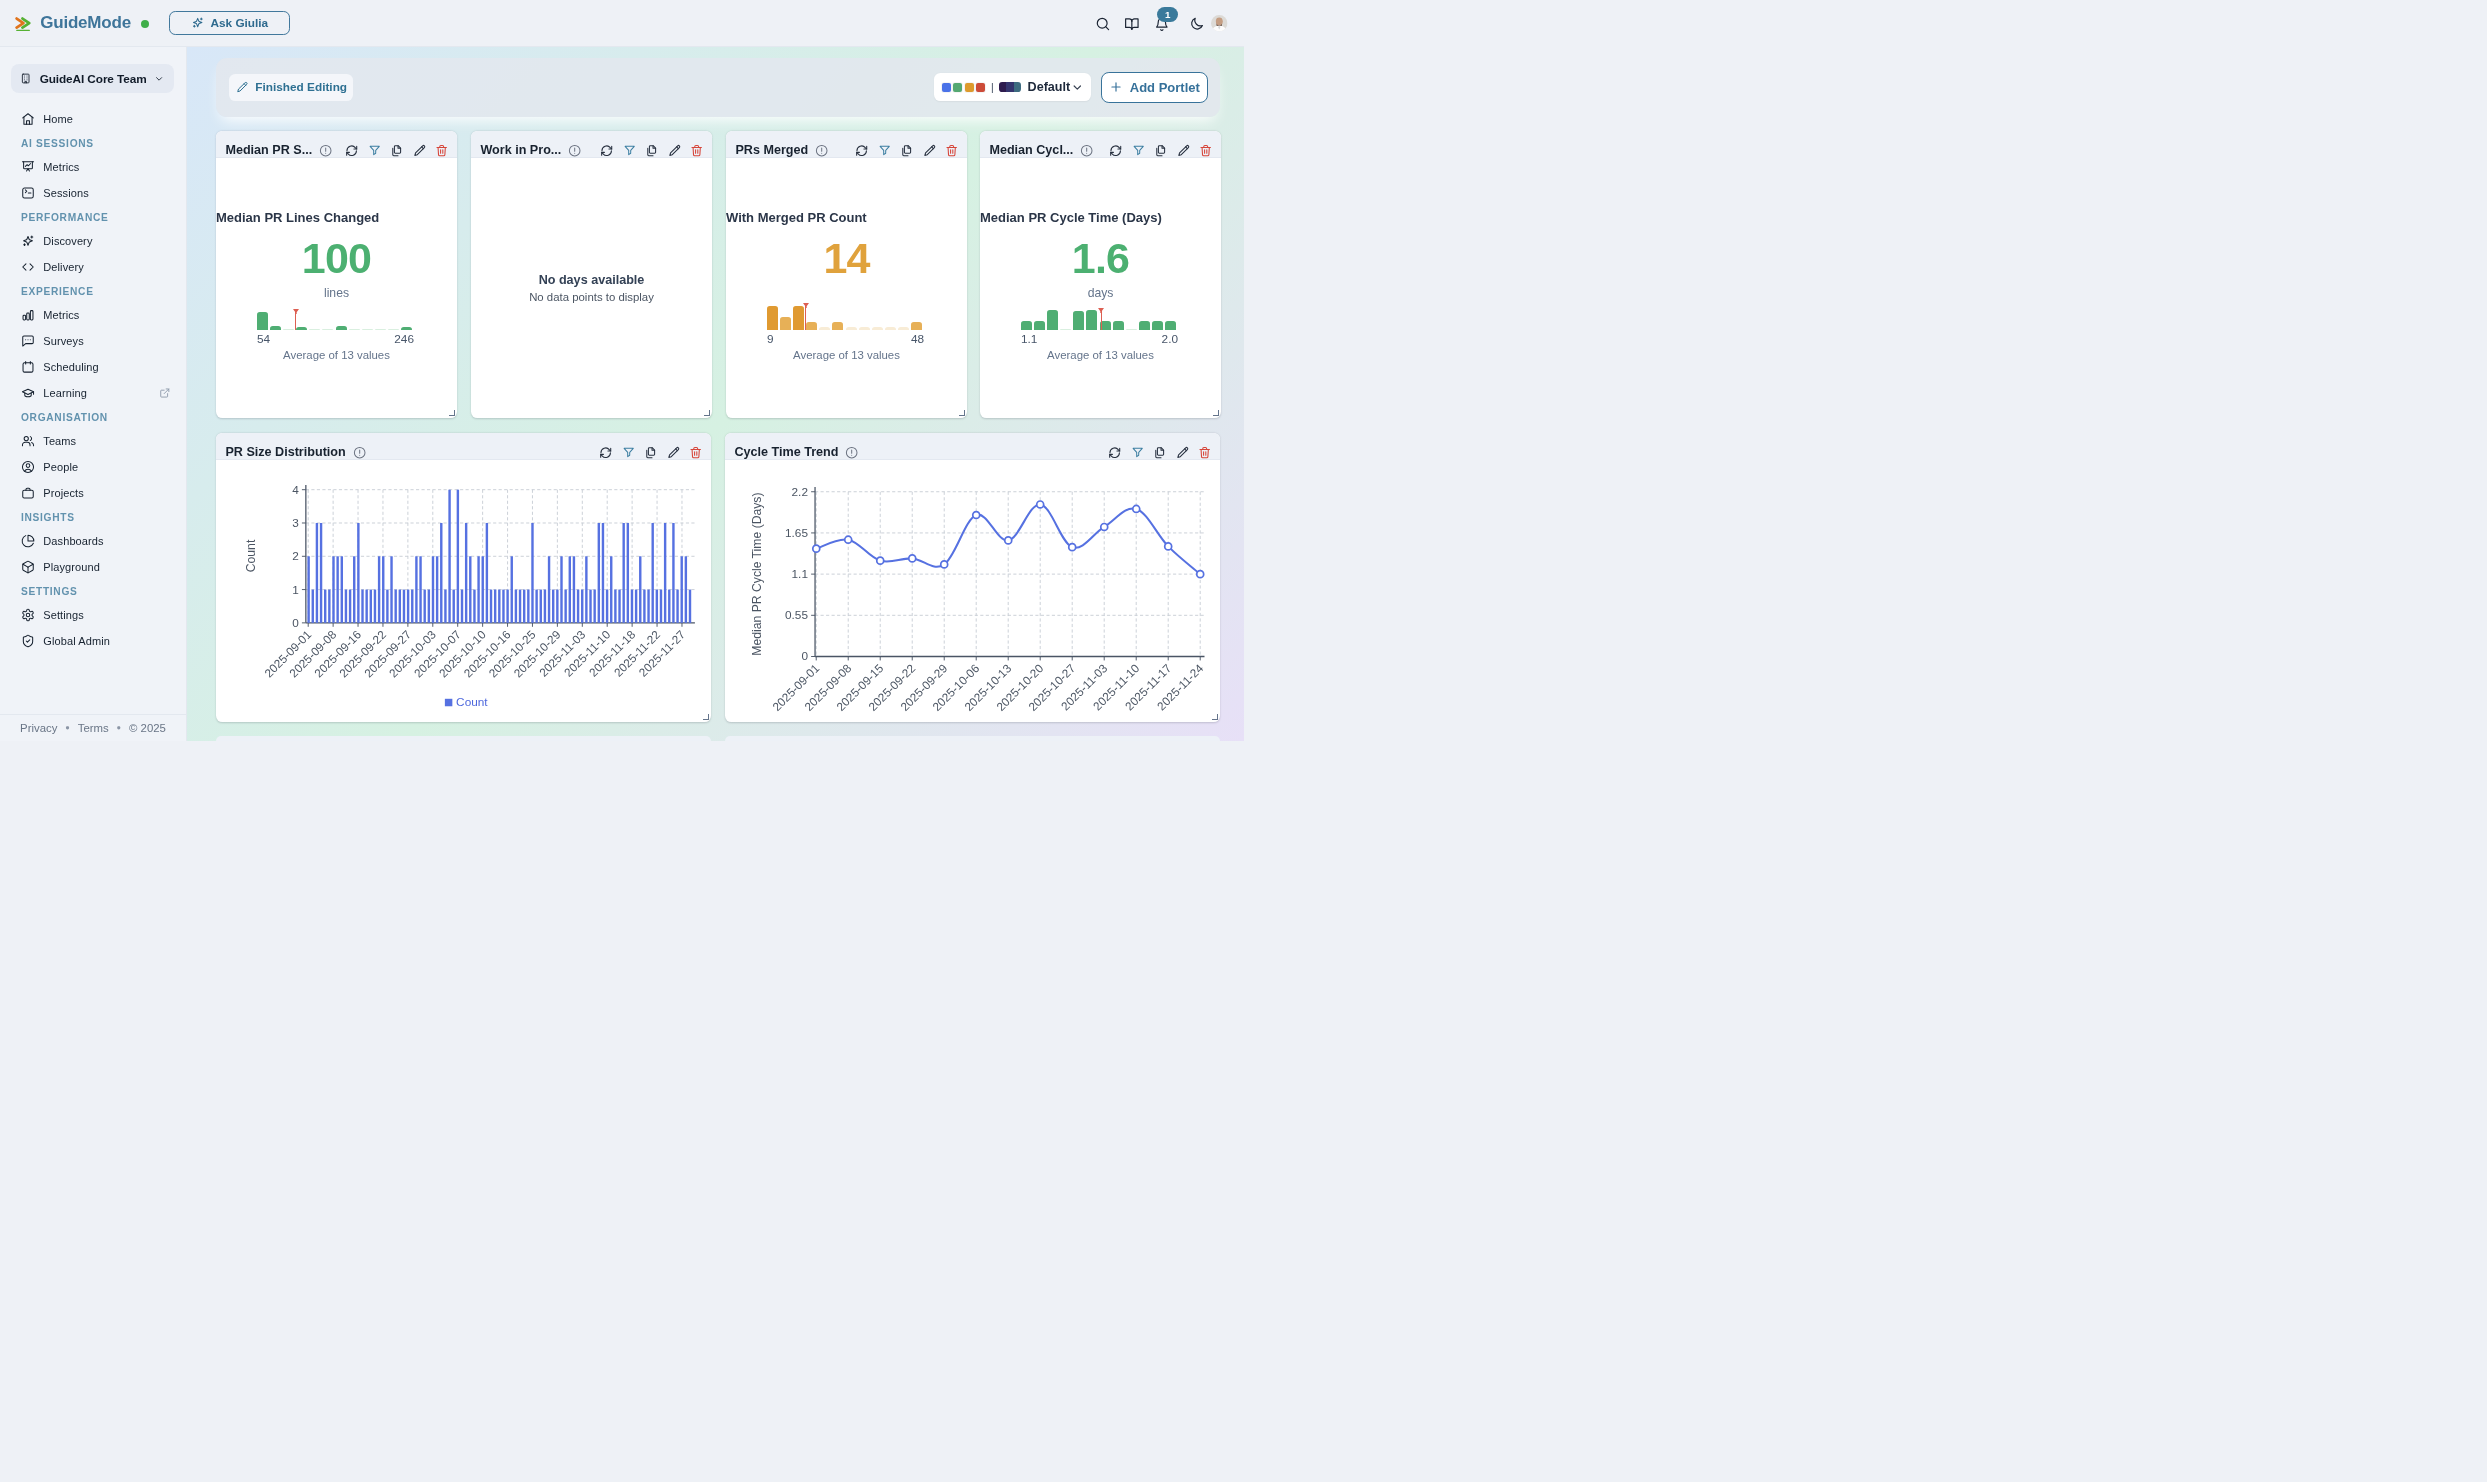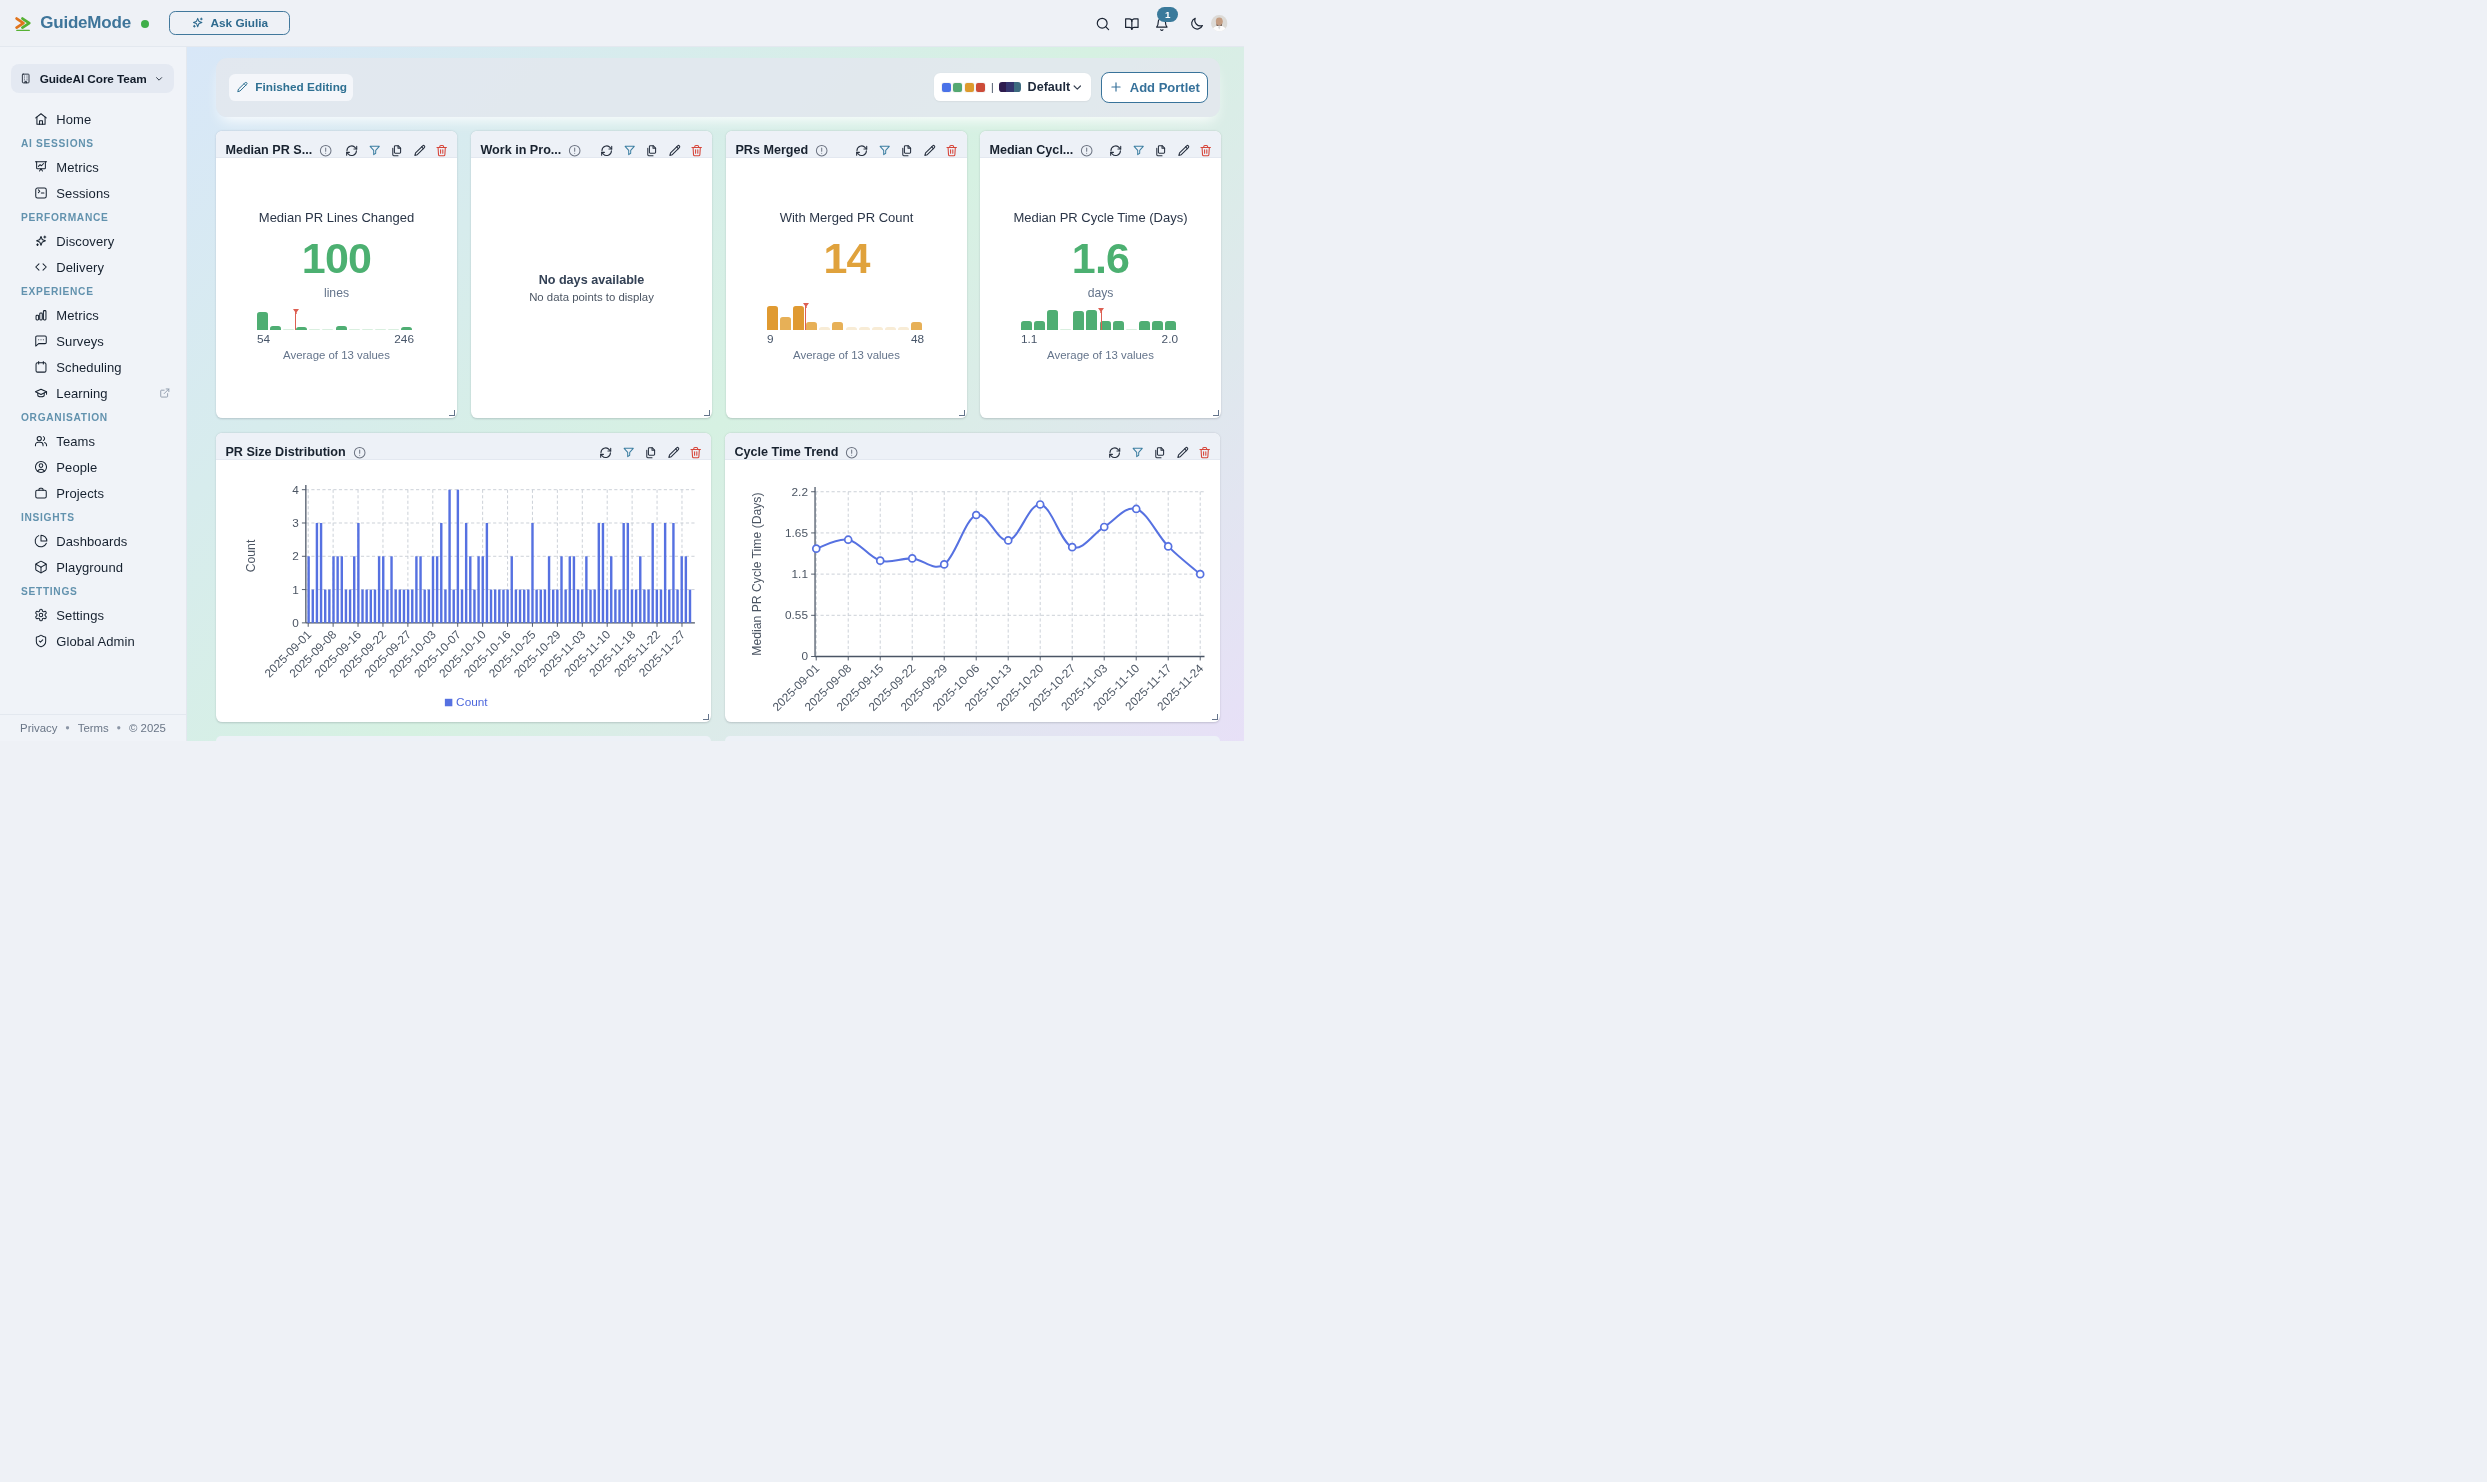--- a/index.html
+++ b/index.html
@@ -10,21 +10,21 @@
 .branddot{width:8.3px;height:8.3px;border-radius:50%;background:#3fae49;margin-left:10.2px;margin-top:-1.6px}
 .askbtn{position:absolute;left:169px;top:11px;width:121px;height:23.6px;border:1.2px solid #41789c;border-radius:6.3px;display:flex;align-items:center;justify-content:center;gap:6.3px;color:#2e6a8e;font-size:11.8px;font-weight:bold}
 .topicons{position:absolute;right:16.5px;top:0;height:47px;display:flex;align-items:center}
 .topicons .m1{margin-right:12.6px}.topicons .m2{margin-right:15px}.topicons .m3{margin-right:19px}.topicons .m4{margin-right:6.3px}
 .topicons .ic{width:15.7px;height:15.7px;position:relative;color:#1b2433}
 .badge{position:absolute;left:3.1px;top:-8.7px;min-width:20.5px;height:15px;background:#3a7a9b;border-radius:7.5px;color:#fff;font-size:9.8px;font-weight:bold;display:flex;align-items:center;justify-content:center}
 .sidebar{position:absolute;left:0;top:47px;width:187px;bottom:0;background:#f0f3f8;border-right:0.8px solid #e3e8ef;z-index:4}
 .teamsel{position:absolute;left:11px;top:17.3px;width:163px;height:29px;background:#e4e9f2;border-radius:7.9px;display:flex;align-items:center;padding:0 9.4px;gap:7.9px;color:#111b29;white-space:nowrap}
 .teamsel .lbl{font-size:11.8px;font-weight:bold;flex:1;letter-spacing:-0.1px}
 .nav{position:absolute;left:0;top:59px;right:0}
-.navitem{height:26px;display:flex;align-items:center;padding-left:34px;gap:8.3px;font-size:13px;color:#16212f}
+.navitem{height:26px;display:flex;align-items:center;padding-left:21px;gap:8.3px;font-size:11px;color:#16212f}
 .navitem span{letter-spacing:0.1px}
 .navext{margin-left:auto;margin-right:15.7px}
 .navhead{height:22px;display:flex;align-items:center;padding-left:21px;font-size:10.2px;font-weight:bold;color:#6292ae;letter-spacing:0.7px}
 .sidefoot{position:absolute;left:0;bottom:0;width:100%;height:27.5px;border-top:0.8px solid #e3e8ef;display:flex;align-items:center;justify-content:center;font-size:11.4px;color:#697586;gap:7.9px;background:#f0f3f8}
 .sidefoot b{font-weight:normal;font-size:7.5px;color:#8b95a5}
 .main{position:absolute;left:187px;top:47px;right:0;bottom:0;background:linear-gradient(135deg,#d8e7f8 0%,#d6f1e2 52%,#e7e0f7 100%)}
 .toolbar{position:absolute;left:29px;top:11.4px;right:24px;height:59px;background:rgba(227,231,238,0.88);border-radius:11px;box-shadow:0 7.9px 14px -4.7px rgba(255,255,255,0.95)}
 .finbtn{position:absolute;left:13.4px;top:15.3px;width:124px;height:27.5px;background:rgba(250,251,253,0.75);border-radius:6.3px;display:flex;align-items:center;justify-content:center;gap:7px;color:#2e7092;font-size:11.8px;font-weight:bold}
 .palsel{position:absolute;right:129px;top:15px;width:157px;height:28px;background:#fff;border-radius:6.3px;display:flex;align-items:center;padding:0 7.9px;box-shadow:0 0.8px 1.6px rgba(0,0,0,0.05)}
 .sw{width:8.7px;height:8.7px;border-radius:2px;margin-right:2.8px;box-shadow:0 0 0 0.8px rgba(0,0,0,0.06)}
@@ -32,21 +32,21 @@
 .pill{display:flex;height:9.8px;border-radius:3.1px;overflow:hidden}
 .pill div{width:7.4px;height:9.8px}
 .palsel .dlabel{font-size:12.6px;font-weight:bold;color:#1e293b;margin-left:6.3px}
 .palsel .chv{margin-left:auto;color:#374151}
 .addbtn{position:absolute;right:12.2px;top:13.4px;width:107px;height:31px;background:#fff;border:1.6px solid #38739a;border-radius:7.9px;display:flex;align-items:center;justify-content:center;gap:7px;color:#36719a;font-size:13px;font-weight:bold}
 .card{position:absolute;background:#fff;border-radius:6.3px;box-shadow:0 0.8px 2.4px rgba(15,23,42,0.12),0 0.8px 1.6px rgba(15,23,42,0.06)}
 .chead{height:27px;background:#edf1f7;border-bottom:0.8px solid #e3e8f0;border-radius:6.3px 6.3px 0 0;display:flex;align-items:flex-end;padding:0 8.7px 0 9.4px}
 .ctitle{font-size:12.6px;font-weight:bold;color:#18222f;white-space:nowrap}
 .cinfo{margin-left:7px;display:flex}
 .cacts{margin-left:auto;display:flex;align-items:center;gap:9px}
-.bodytitle{position:absolute;left:0;top:79px;width:100%;text-align:center;font-size:13px;font-weight:normal;color:#2b3648}
+.bodytitle{position:absolute;left:0;top:79px;width:100%;font-size:13px;font-weight:bold;color:#2b3648}
 .bignum{position:absolute;left:0;top:103px;width:100%;text-align:center;font-size:43px;font-weight:bold;letter-spacing:-0.8px}
 .unit{position:absolute;left:0;top:155px;width:100%;text-align:center;font-size:12.2px;color:#64748b}
 .mini{position:absolute;left:0;top:0;width:100%;height:100%}
 .mbar{position:absolute;border-radius:2.8px 2.8px 0 0}
 .rng{position:absolute;left:41px;width:157px;top:201px;display:flex;justify-content:space-between;font-size:11.8px;color:#475569}
 .rng span{position:relative}
 .avg{position:absolute;left:0;top:218px;width:100%;text-align:center;font-size:11.4px;color:#64748b}
 .nodata1{position:absolute;left:0;top:142px;width:100%;text-align:center;font-size:12.6px;font-weight:bold;color:#334155}
 .nodata2{position:absolute;left:0;top:160px;width:100%;text-align:center;font-size:11.4px;color:#4b5563}
 .rsz{position:absolute;right:2.4px;bottom:2.4px;width:5.5px;height:5.5px;border-right:1.6px solid #64748b;border-bottom:1.6px solid #64748b}

